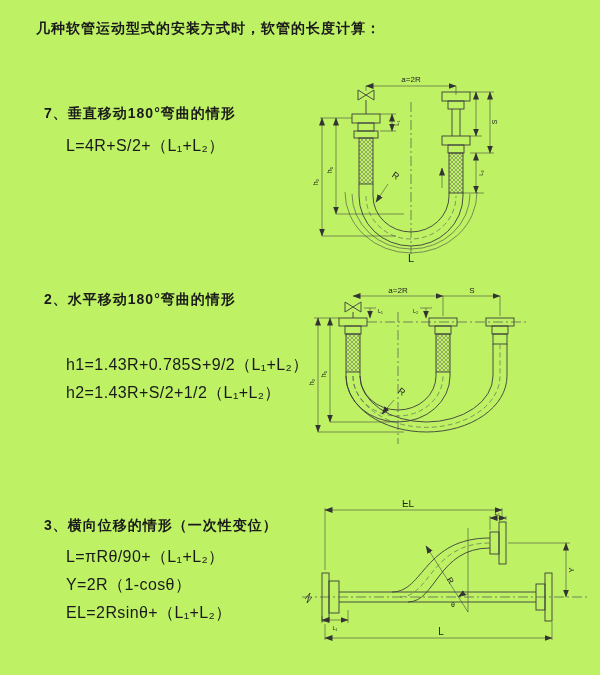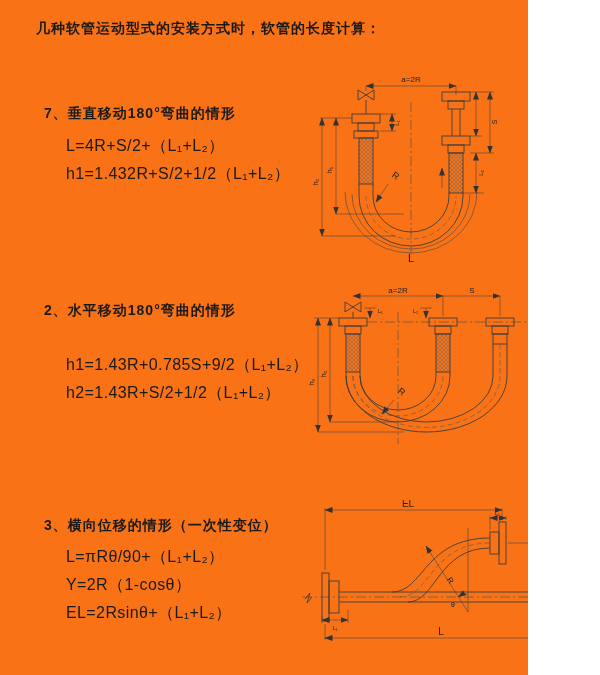--- a/index.html
+++ b/index.html
@@ -2,22 +2,22 @@
 <html><head>
 <meta charset="utf-8">
 <style>
   html,body{margin:0;padding:0;}
   body{
     font-family:"Liberation Sans","DejaVu Sans",sans-serif;
     background:#ffffff;
   }
   .page{
     position:relative;
-    width:528px;height:675px;
-    background:#f97316;
+    width:600px;height:675px;
+    background:#bef264;
     overflow:hidden;
     color:#1a1a1a;
   }
   .doc-title{
     position:absolute;left:36px;top:20px;
     font-size:14px;font-weight:700;letter-spacing:1px;
   }
   .sec-heading{
     position:absolute;left:44px;
     font-size:14px;font-weight:700;letter-spacing:1px;
@@ -37,21 +37,20 @@
 </style>
 </head>
 <body>
 
 <div class="page">
 
   <div class="doc-title">几种软管运动型式的安装方式时，软管的长度计算：</div>
 
   <div class="sec-heading" style="top:105px">7、垂直移动180°弯曲的情形</div>
   <div class="formula" style="top:136px">L=4R+S/2+（L₁+L₂）</div>
-  <div class="formula" style="top:164px">h1=1.432R+S/2+1/2（L₁+L₂）</div>
 
   <svg style="left:308px;top:66px" width="284" height="198" viewBox="0 0 284 198">
     <defs>
       <marker id="m1" markerWidth="9" markerHeight="8" refX="7.5" refY="3" orient="auto-start-reverse" markerUnits="userSpaceOnUse">
         <path d="M0,0 L8,3 L0,6 Z" fill="#333"></path>
       </marker>
       <pattern id="p1" width="4" height="4" patternUnits="userSpaceOnUse">
         <path d="M0,4 L4,0 M0,0 L4,4" stroke="#666" stroke-width="0.5"></path>
       </pattern>
     </defs>
@@ -136,21 +135,21 @@
     <line class="dth" x1="134" y1="122" x2="134" y2="102" marker-end="url(#m1)"></line>
 
     <g>
       <text font-size="9" text-anchor="middle" transform="rotate(35 86,112)" x="86" y="112">R</text>
       <line class="dth" x1="80" y1="118" x2="68" y2="136" marker-end="url(#m1)"></line>
     </g>
 
     <text x="103" y="196" font-size="11" text-anchor="middle">L</text>
   </svg>
 
-  <div class="sec-heading" style="top:302px">2、水平移动180°弯曲的情形</div>
+  <div class="sec-heading" style="top:291px">2、水平移动180°弯曲的情形</div>
   <div class="formula" style="top:355px">h1=1.43R+0.785S+9/2（L₁+L₂）</div>
   <div class="formula" style="top:383px">h2=1.43R+S/2+1/2（L₁+L₂）</div>
 
   <svg style="left:308px;top:282px" width="284" height="168" viewBox="0 0 284 168">
     <defs>
       <marker id="m2" markerWidth="9" markerHeight="8" refX="7.5" refY="3" orient="auto-start-reverse" markerUnits="userSpaceOnUse">
         <path d="M0,0 L8,3 L0,6 Z" fill="#333"></path>
       </marker>
       <pattern id="p2" width="4" height="4" patternUnits="userSpaceOnUse">
         <path d="M0,4 L4,0 M0,0 L4,4" stroke="#666" stroke-width="0.5"></path>

